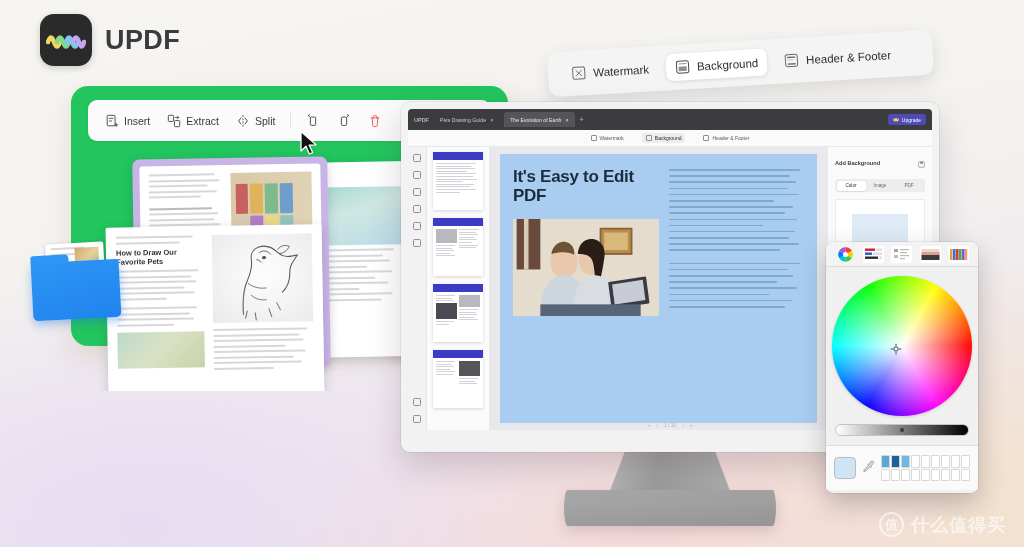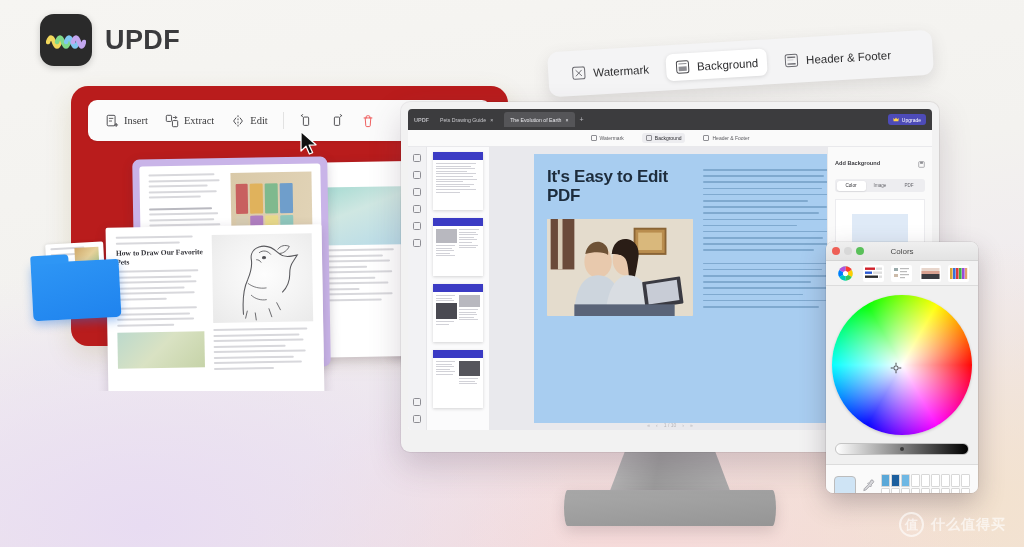--- a/index.html
+++ b/index.html
@@ -19,23 +19,22 @@
   #logo-mark {
     width: 52px; height: 52px; border-radius: 14px;
     background: #2a2a2a; display: flex; align-items: center; justify-content: center;
     box-shadow: 0 2px 7px rgba(0,0,0,.18);
   }
   #logo-text { font-size: 27px; font-weight: bold; color: #3b3b3d; letter-spacing: .4px; }
 
   
   #yellow-card {
     position: absolute; left: 71px; top: 86px; width: 437px; height: 260px;
-    background: #b91c1c; border-radius: 17px;
+    background: #22c55e; border-radius: 17px;
     box-shadow: 0 10px 26px rgba(140,120,30,.17);
-    font-family: Liberation Serif, serif;
   }
   #organize-toolbar {
     position: absolute; left: 17px; top: 14px; width: 403px; height: 41px;
     background: #fbfbfb; border-radius: 9px; display: flex; align-items: center;
     padding: 0 10px; gap: 3px; box-shadow: 0 1px 3px rgba(0,0,0,.07);
   }
   .tb-item {
     display: flex; align-items: center; gap: 5px; padding: 5px 7px; border-radius: 6px;
     font-size: 10.5px; color: #3a3a3c; white-space: nowrap;
   }
@@ -174,21 +173,21 @@
   .thumb { width: 100%; height: 58px; background: #fff; box-shadow: 0 1px 3px rgba(0,0,0,.16); margin-bottom: 8px; overflow: hidden; }
   .thumb-head { height: 8px; background: #3b3bc4; }
   .thumb-body { padding: 3px; display: flex; gap: 2px; }
   .thumb-col { flex: 1; }
   .tl { height: 1px; background: #d2d2d8; margin-bottom: 1.6px; }
 
   #doc-canvas {
     position: absolute; left: 82px; top: 38px; right: 105px; bottom: 0;
     background: #e9e9ed; padding: 7px 10px; overflow: hidden;
   }
-  #doc-page { width: 100%; height: 100%; background: #a8cdf0; padding: 13px 13px 0 13px; display: flex; gap: 10px; margin-left: 34px; }
+  #doc-page { width: 100%; height: 100%; background: #a8cdf0; padding: 13px 13px 0 13px; display: flex; gap: 10px; }
   #doc-left { flex: 1.08; }
   #doc-title { font-size: 17px; font-weight: bold; color: #1d2c3c; line-height: 1.14; letter-spacing: -.3px; }
   #doc-photo {
     margin-top: 13px; width: 100%; height: 97px; border-radius: 1px; overflow: hidden; position: relative;
     background: linear-gradient(180deg,#e3d9cb 0%,#d8cbb9 100%);
   }
   #doc-right { flex: 1; padding-top: 2px; }
   .doc-line { height: 1.6px; background: #7fa9cf; border-radius: 1px; margin-bottom: 4.6px; }
   .doc-gap { height: 7px; }
 
@@ -244,21 +243,21 @@
   
   #watermark {
     position: absolute; right: 18px; bottom: 10px;
     display: flex; align-items: center; gap: 7px; opacity: .62;
   }
   #wm-circle {
     width: 25px; height: 25px; border-radius: 50%; border: 2px solid #fff;
     display: flex; align-items: center; justify-content: center;
     font-size: 13px; color: #fff; font-weight: bold;
   }
-  #wm-text { font-size: 14px; color: #fff; letter-spacing: 1px; font-weight: bold; }
+  #wm-text { font-size: 18px; color: #fff; letter-spacing: 1px; font-weight: bold; }
 </style>
 </head>
 <body>
 
 <div id="logo-block">
   <div id="logo-mark">
     <svg width="40" height="22" viewBox="0 0 40 22">
       <path d="M2 13 Q5 4 8 13 T14 13" stroke="#f2d85c" stroke-width="4.5" fill="none" stroke-linecap="round"></path>
       <path d="M11 13 Q14 4 17 13 T23 13" stroke="#7fd98a" stroke-width="4.5" fill="none" stroke-linecap="round"></path>
       <path d="M20 13 Q23 4 26 13 T32 13" stroke="#7fc7f0" stroke-width="4.5" fill="none" stroke-linecap="round"></path>
@@ -295,21 +294,21 @@
     </div>
 
 
     <div class="tb-item">
       <span class="tb-ico">
         <svg viewBox="0 0 16 16" width="100%" height="100%">
             <line x1="8" y1="1.5" x2="8" y2="14.5" stroke="#4a4a4e" stroke-width="1.1" stroke-dasharray="2 1.6"></line>
             <path d="M5.6 4.5 3 8l2.6 3.5M10.4 4.5 13 8l-2.6 3.5" fill="none" stroke="#4a4a4e" stroke-width="1.1" stroke-linecap="round" stroke-linejoin="round"></path>
           </svg>
       </span>
-      <span>Edit</span>
+      <span>Split</span>
     </div>
 
     <div class="tb-sep"></div>
 
     <div class="tb-item">
       <span class="tb-ico">
         <svg viewBox="0 0 16 16" width="100%" height="100%">
             <rect x="5" y="3.5" width="6" height="9.5" rx="1" fill="none" stroke="#4a4a4e" stroke-width="1.1"></rect>
             <path d="M4.2 3.2 2.6 1.8M2.6 1.8 4.4.6" fill="none" stroke="#4a4a4e" stroke-width="1" stroke-linecap="round"></path>
           </svg>
@@ -730,26 +729,20 @@
         <span>1 / 10</span>
         <span>›</span>
         <span>»</span>
       </div>
 
     </div>
   </div>
 </div>
 
 <div id="colors-panel">
-  <div id="cp-titlebar">
-    <span class="tl-dot" style="background:#ee5f56"></span>
-    <span class="tl-dot" style="background:#d8d8d8"></span>
-    <span class="tl-dot" style="background:#5ac05a"></span>
-    <span id="cp-title">Colors</span>
-  </div>
 
   <div id="cp-tabs">
     <span class="cp-tab">
       <svg viewBox="0 0 21 17" width="100%" height="100%">
           <circle cx="10.5" cy="8.5" r="7.5" fill="none"></circle>
           <foreignObject x="3" y="1" width="15" height="15"></foreignObject>
           <circle cx="10.5" cy="8.5" r="7.2" fill="url(#wg)"></circle>
           <defs>
             <radialGradient id="wg">
               <stop offset="0%" stop-color="#fff"></stop>

